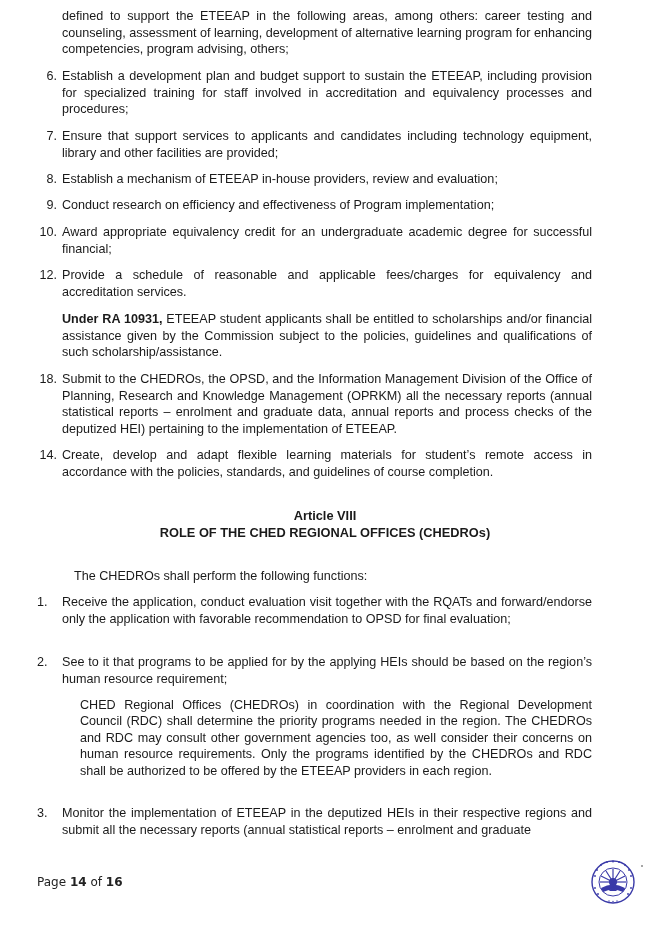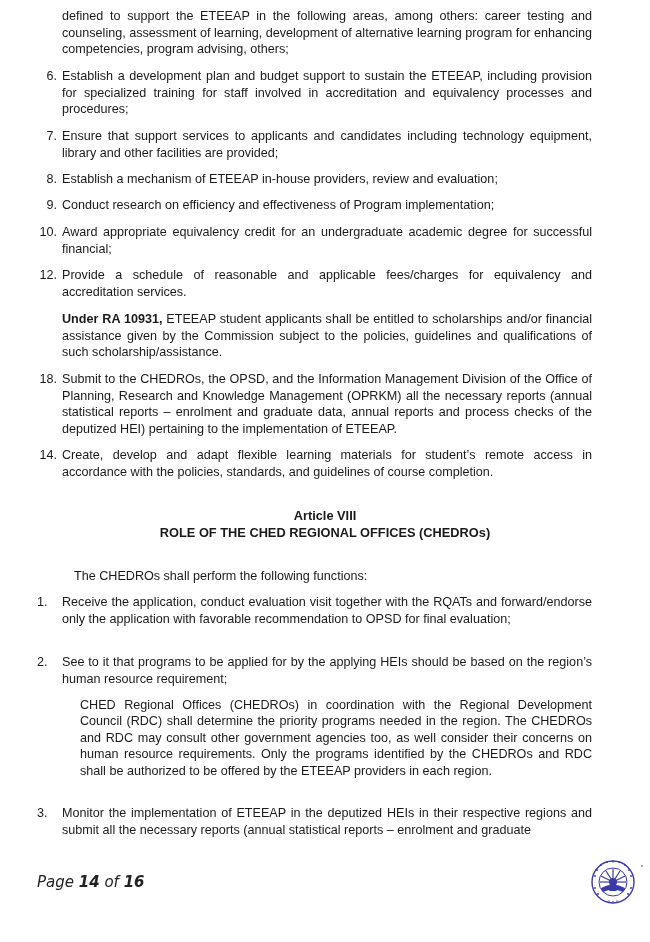--- a/index.html
+++ b/index.html
@@ -27,21 +27,21 @@
     position: absolute; left: 0; width: 650px; text-align: center; font-weight: bold;
     font-size: 12.8px;
   }
   .intro { position: absolute; left: 37px; width: 560px; margin-left: 37px; }
   .boldblock {
     position: absolute; left: 80px; width: 512px; text-align: justify; text-align-last: left;
     font-weight: normal; font-size: 12.6px; line-height: 16.4px;
   }
   .footer {
     position: absolute; left: 37px; top: 874px;
-    font-family: "DejaVu Sans", sans-serif; font-size: 15px; color: #222; font-style: italic;
+    font-family: "DejaVu Sans", sans-serif; font-size: 12px; color: #222;
   }
   .footer b { font-weight: bold; }
   .seal { position: absolute; left: 589px; top: 858px; width: 48px; height: 50px; }
   .mark { position: absolute; left: 641px; top: 865px; width: 2px; height: 2px; background:#888; border-radius:1px; }
 </style>
 </head>
 <body>
 
 <div class="page">
 

